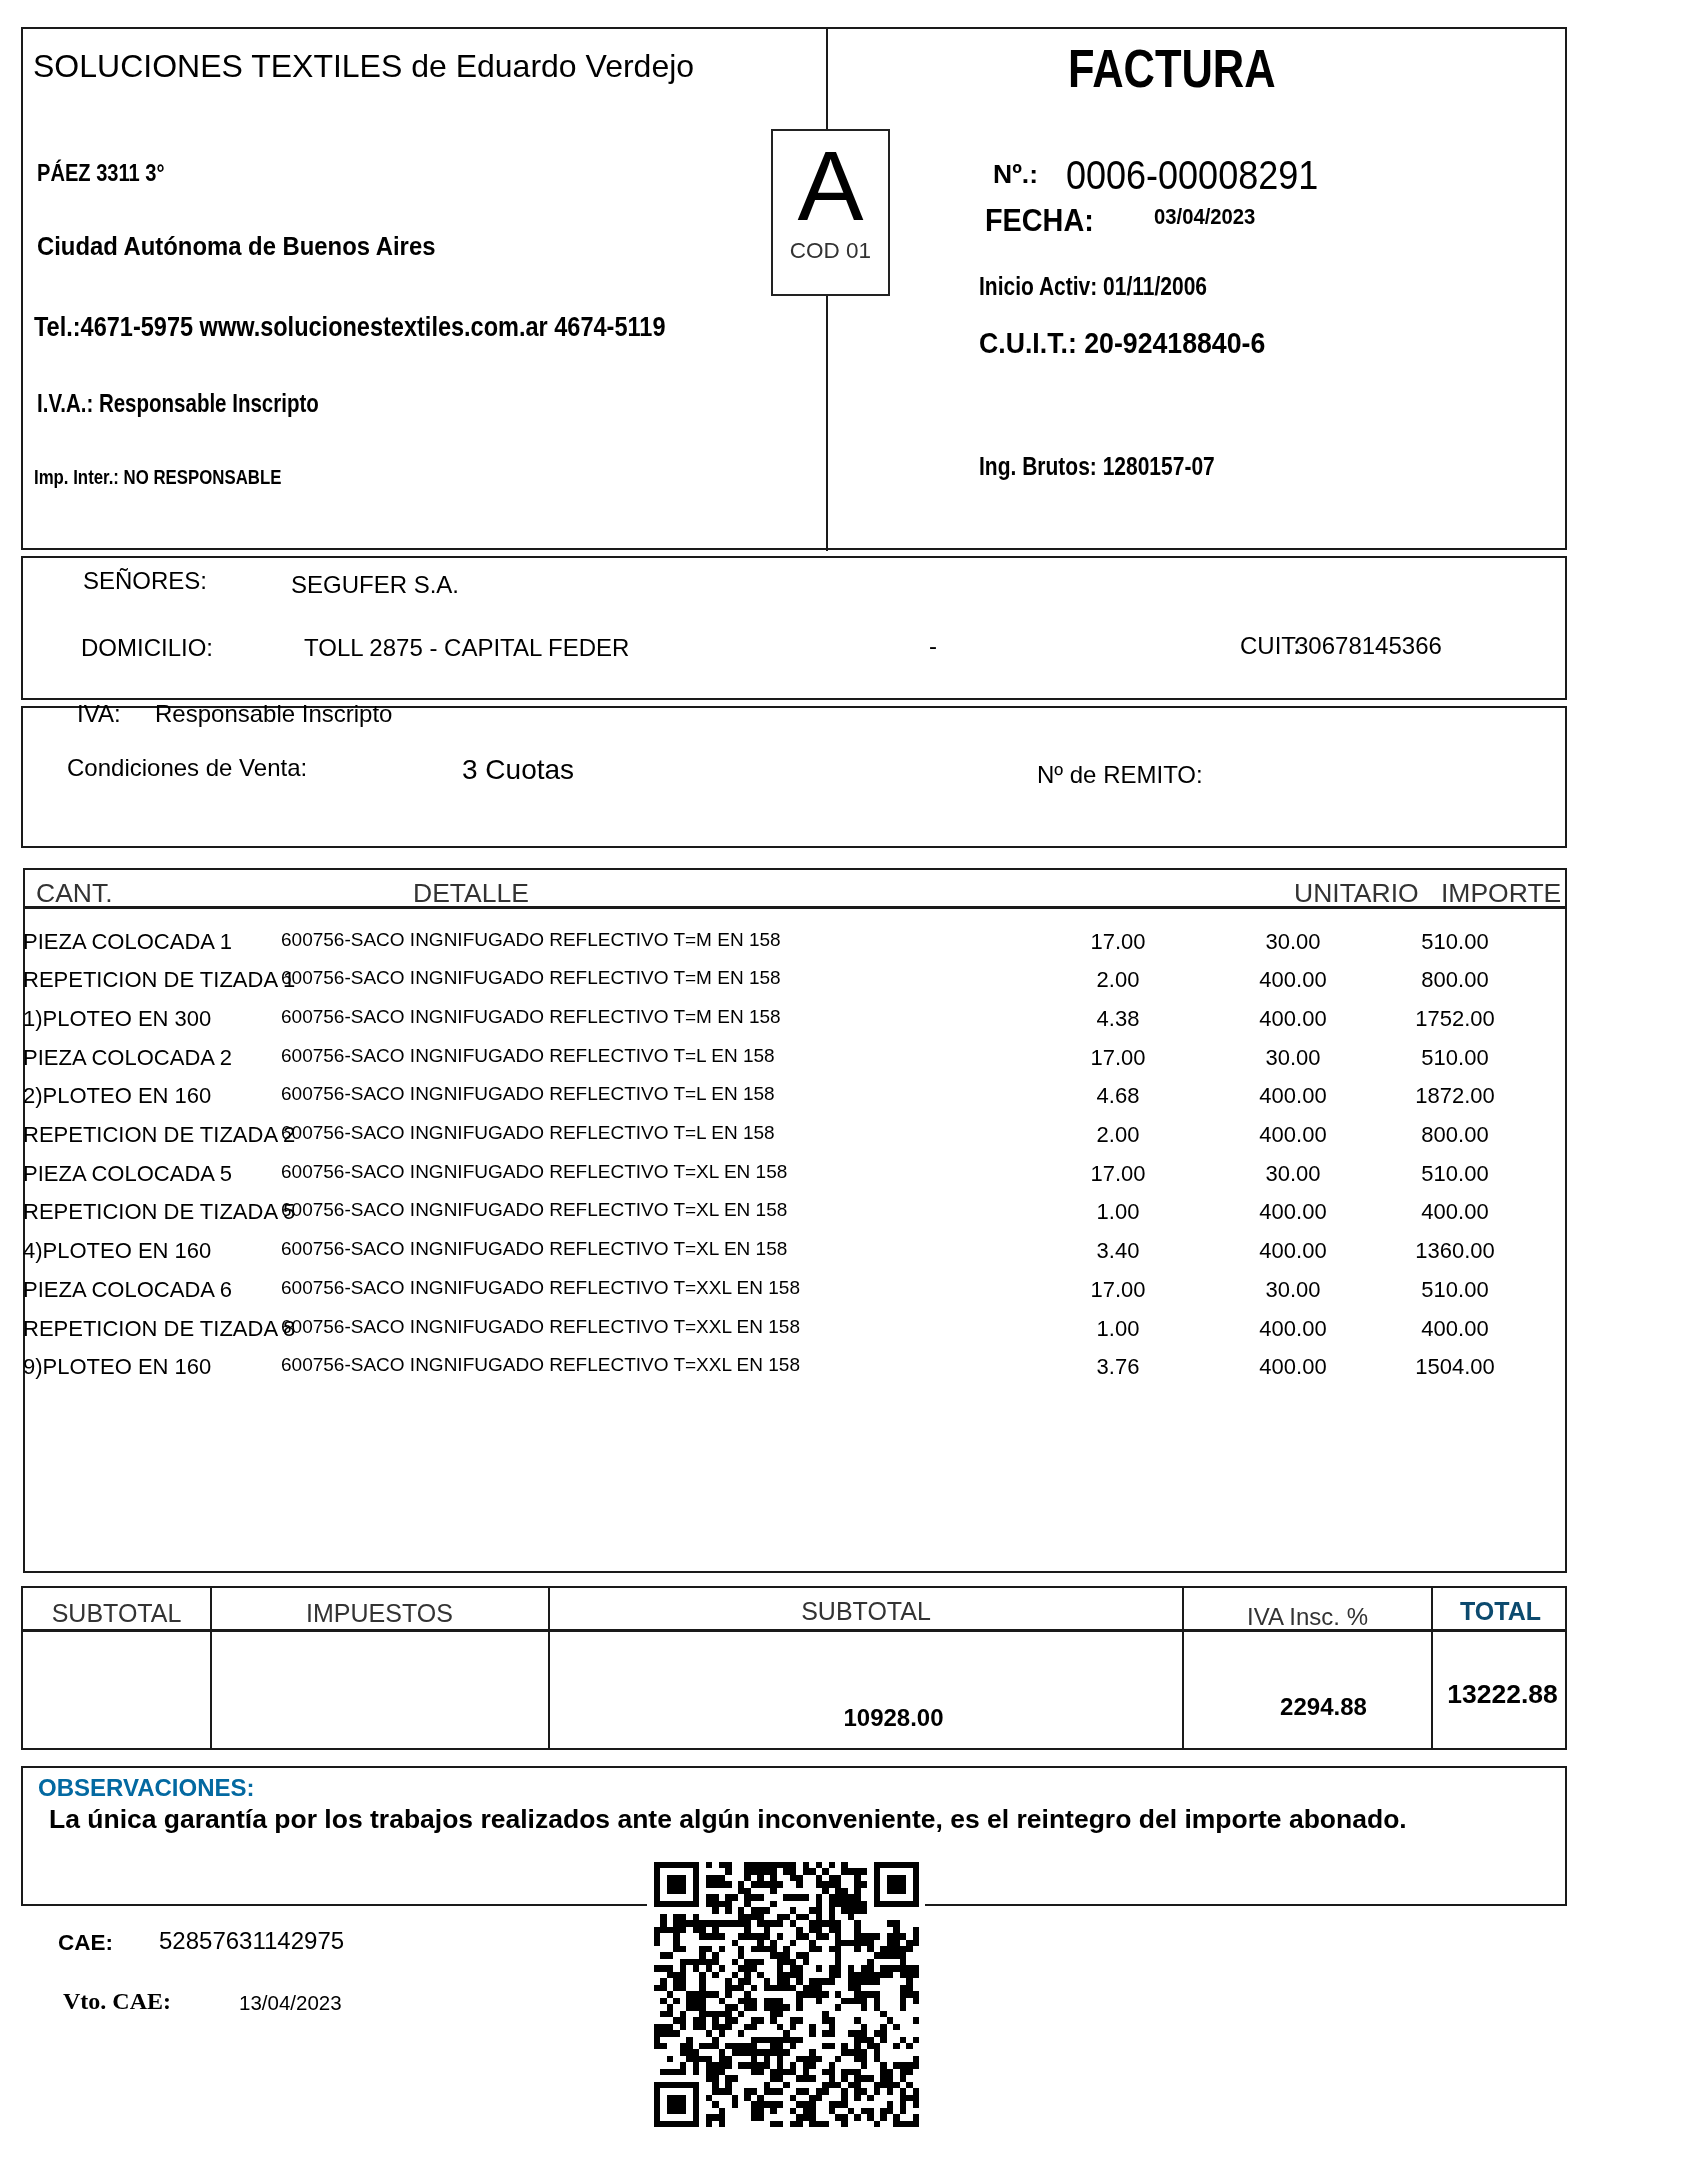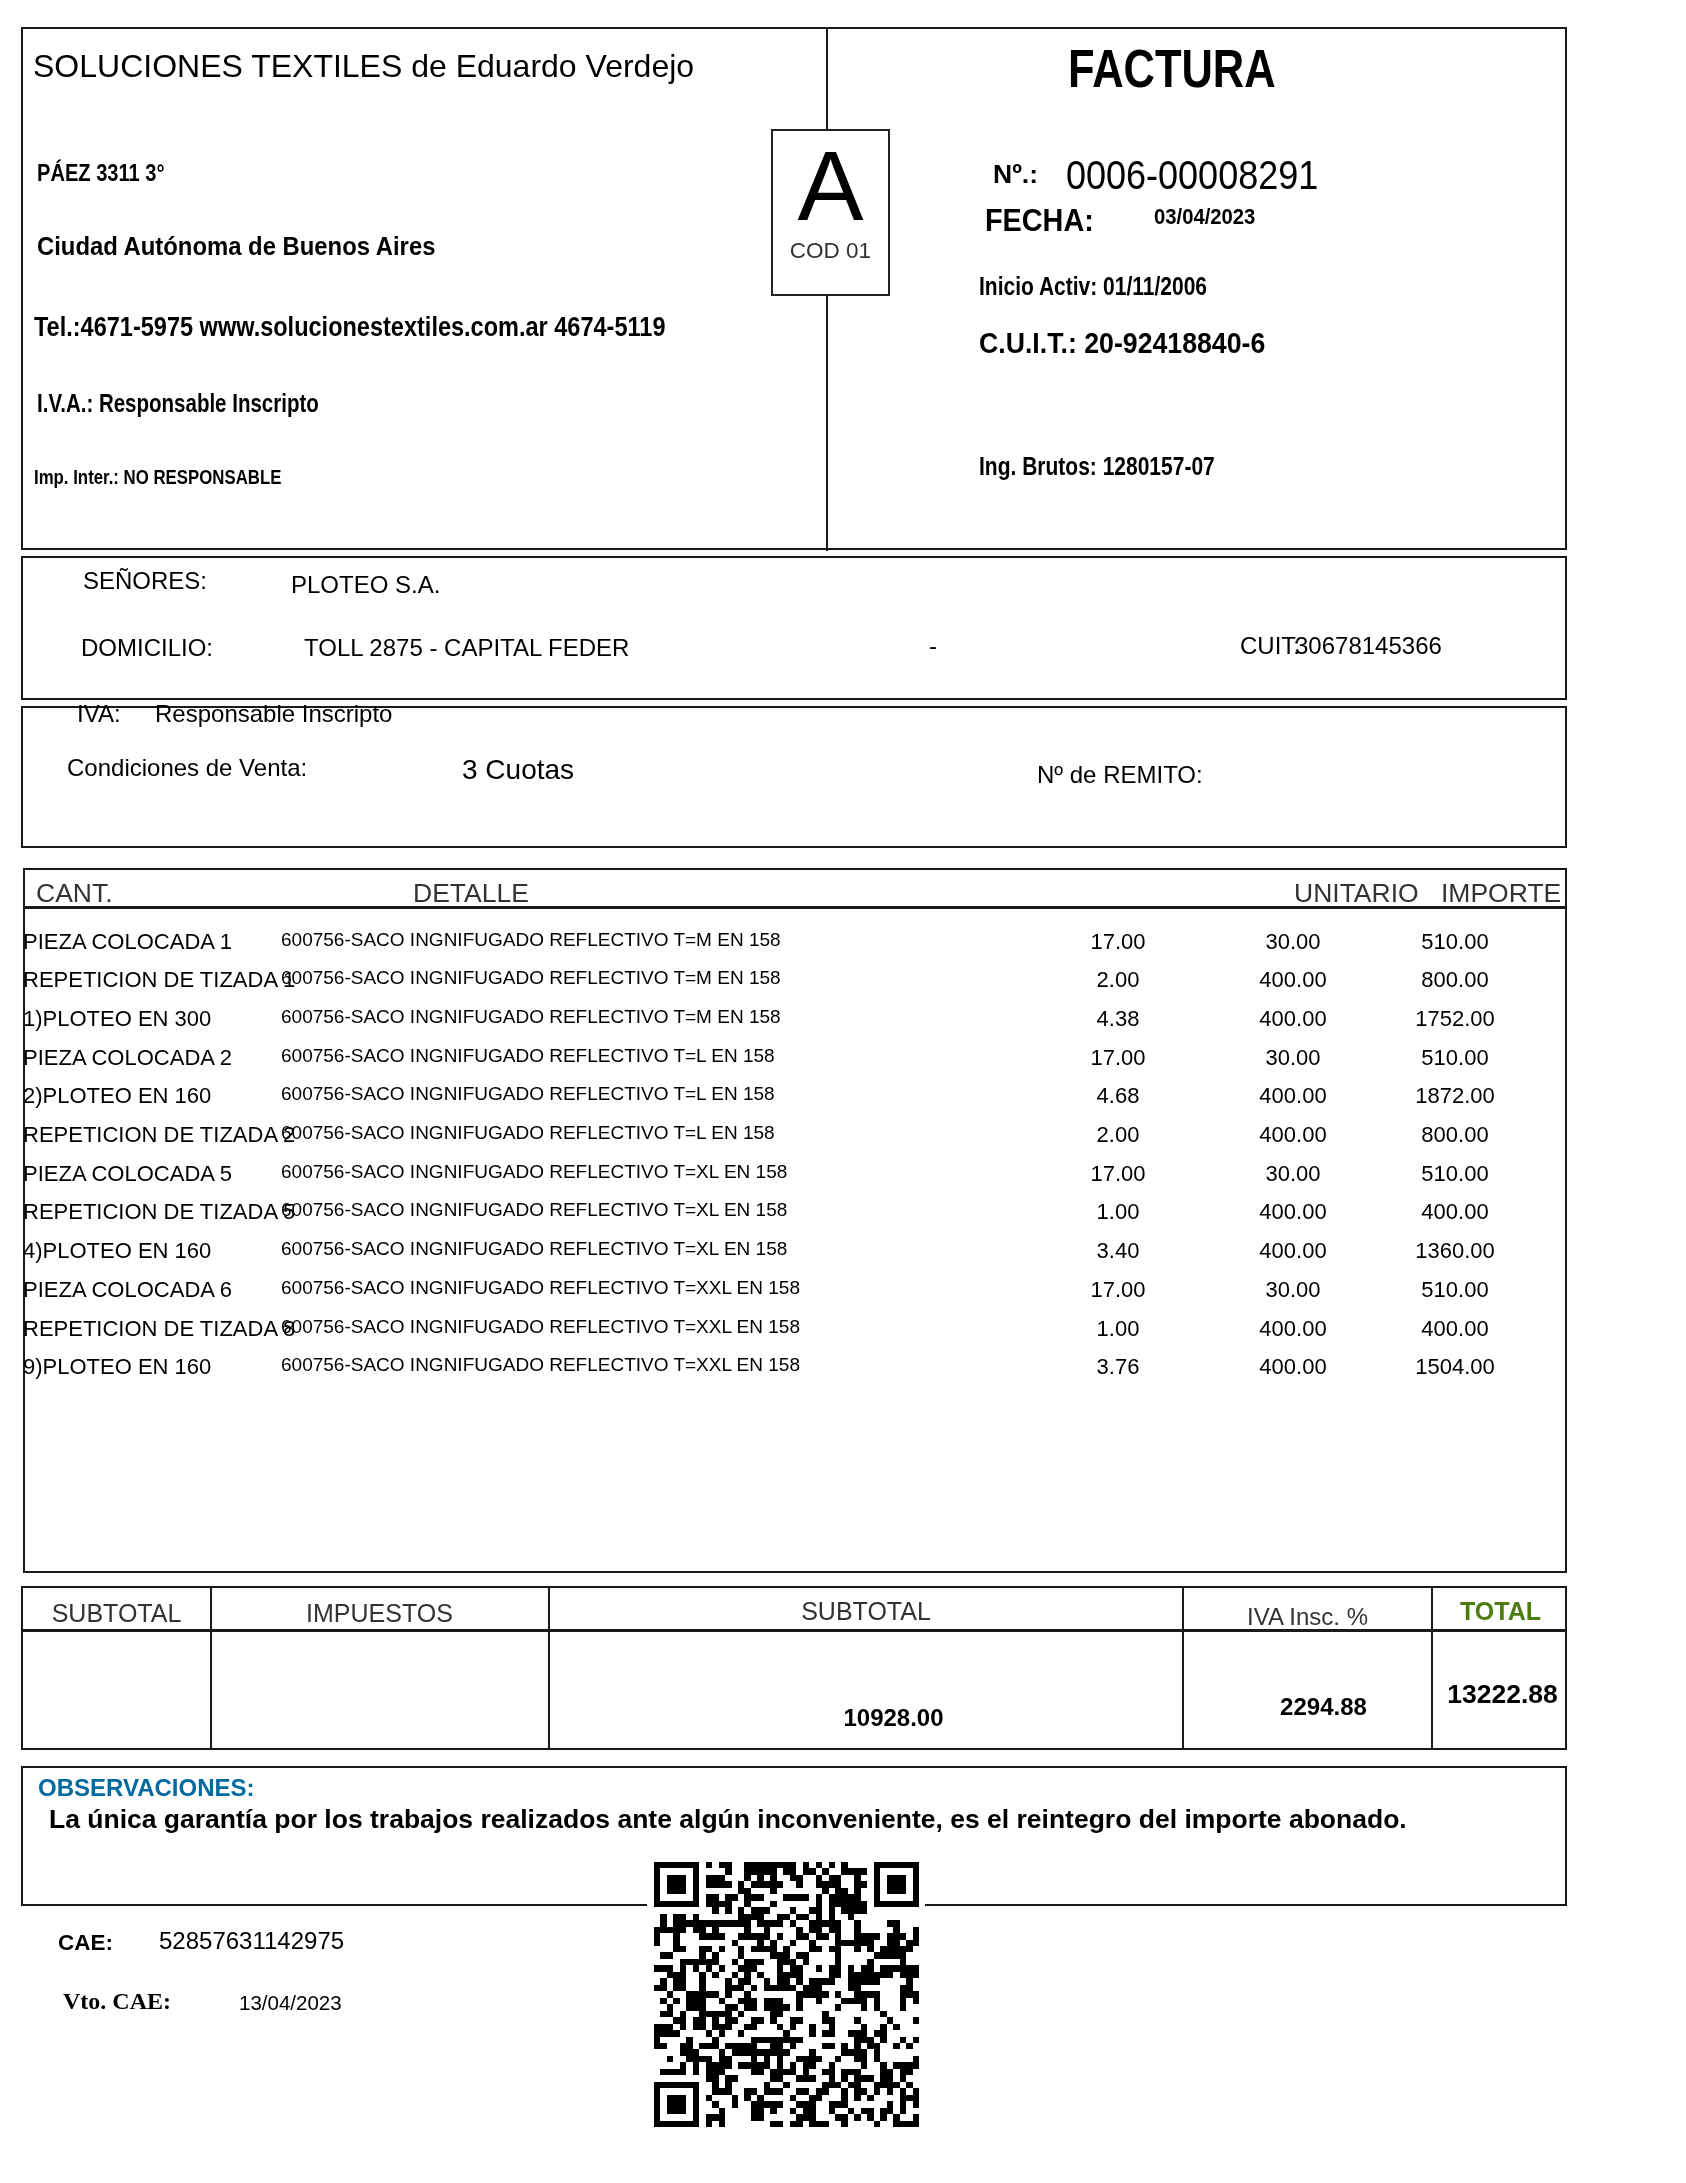--- a/index.html
+++ b/index.html
@@ -68,21 +68,21 @@
 <div class="abs b" style="left:993px;top:159px;font-size:26.5px;">Nº.:</div>
 <div class="abs" style="left:1066px;top:153px;font-size:40px;transform:scaleX(0.9);transform-origin:left top;">0006-00008291</div>
 <div class="abs b" style="left:985px;top:202px;font-size:32px;transform:scaleX(0.9);transform-origin:left top;">FECHA:</div>
 <div class="abs b" style="left:1154px;top:204px;font-size:22.5px;transform:scaleX(0.9);transform-origin:left top;">03/04/2023</div>
 <div class="abs b" style="left:979px;top:272px;font-size:25px;transform:scaleX(0.84);transform-origin:left top;">Inicio Activ: 01/11/2006</div>
 <div class="abs b" style="left:979px;top:327px;font-size:29px;transform:scaleX(0.92);transform-origin:left top;">C.U.I.T.: 20-92418840-6</div>
 <div class="abs b" style="left:979px;top:452px;font-size:25px;transform:scaleX(0.84);transform-origin:left top;">Ing. Brutos: 1280157-07</div>
 
 <div id="client" class="box"></div>
 <div class="abs" style="left:83px;top:567px;font-size:24px;">SEÑORES:</div>
-<div class="abs" style="left:291px;top:571px;font-size:24px;">PLOTEO S.A.</div>
+<div class="abs" style="left:291px;top:571px;font-size:24px;">SEGUFER S.A.</div>
 <div class="abs" style="left:81px;top:634px;font-size:24px;">DOMICILIO:</div>
 <div class="abs" style="left:304px;top:634px;font-size:24px;">TOLL 2875 - CAPITAL FEDER</div>
 <div class="abs" style="left:929px;top:632px;font-size:24px;">-</div>
 <div class="abs" style="left:1240px;top:632px;font-size:24px;">CUIT:</div>
 <div class="abs" style="left:1295px;top:632px;font-size:24px;">30678145366</div>
 
 <div id="cond" class="box"></div>
 <div class="abs" style="left:77px;top:700px;font-size:24px;">IVA:</div>
 <div class="abs" style="left:155px;top:700px;font-size:24px;">Responsable Inscripto</div>
 <div class="abs" style="left:67px;top:754px;font-size:24px;">Condiciones de Venta:</div>
@@ -188,21 +188,21 @@
 <div id="totals-line"></div>
 <div class="vline" style="left:210px;"></div>
 <div class="vline" style="left:548px;"></div>
 <div class="vline" style="left:1182px;"></div>
 <div class="vline" style="left:1431px;"></div>
 
 <div class="abs tothead" style="left:23px;top:1599px;width:187px;">SUBTOTAL</div>
 <div class="abs tothead" style="left:212px;top:1599px;width:335px;">IMPUESTOS</div>
 <div class="abs tothead" style="left:550px;top:1597px;width:632px;">SUBTOTAL</div>
 <div class="abs tothead" style="left:1184px;top:1603px;width:247px;font-size:24px;">IVA Insc. %</div>
-<div class="abs tothead b" style="left:1433px;top:1597px;width:135px;color:#4d7c0f;">TOTAL</div>
+<div class="abs tothead b" style="left:1433px;top:1597px;width:135px;color:#0c4a6e;">TOTAL</div>
 
 <div class="abs b" style="left:23px;top:1693px;width:187px;text-align:center;font-size:24px;"></div>
 <div class="abs b" style="left:212px;top:1693px;width:335px;text-align:center;font-size:24px;"></div>
 <div class="abs b" style="left:761px;top:1704px;width:265px;text-align:center;font-size:24px;">10928.00</div>
 <div class="abs b" style="left:1191px;top:1693px;width:265px;text-align:center;font-size:24px;">2294.88</div>
 <div class="abs b" style="left:1433px;top:1679px;width:139px;text-align:center;font-size:26.5px;">13222.88</div>
 
 <div id="obs" class="box"></div>
 <div class="abs b" style="left:38px;top:1774px;font-size:24px;color:#0369a1;">OBSERVACIONES:</div>
 <div class="abs b" style="left:49px;top:1804px;font-size:26.5px;">La única garantía por los trabajos realizados ante algún inconveniente, es el reintegro del importe abonado.</div>

